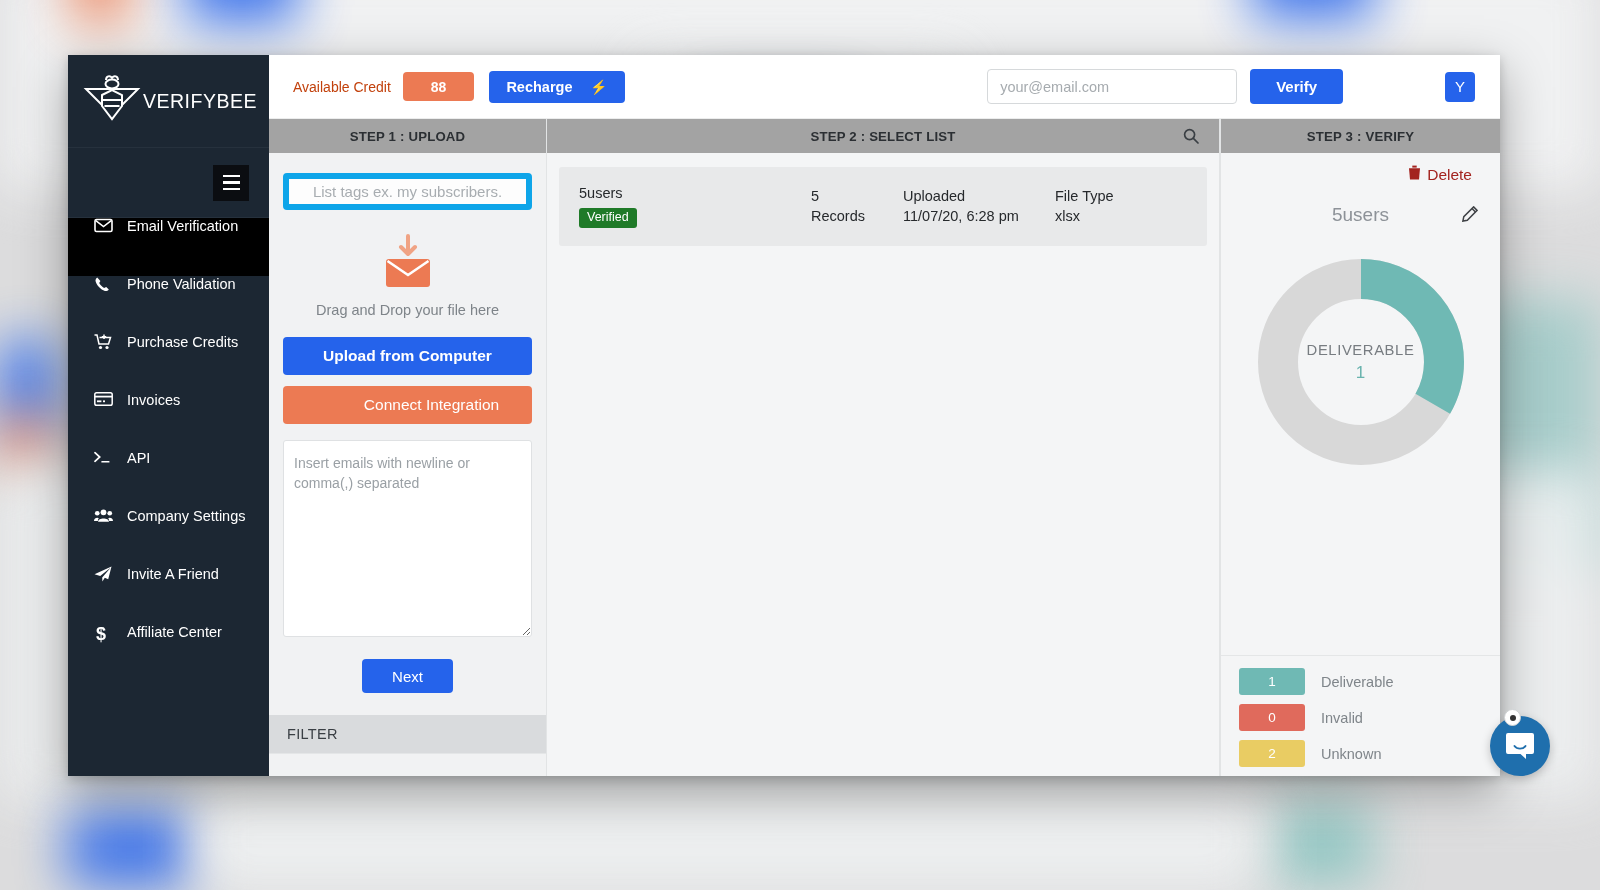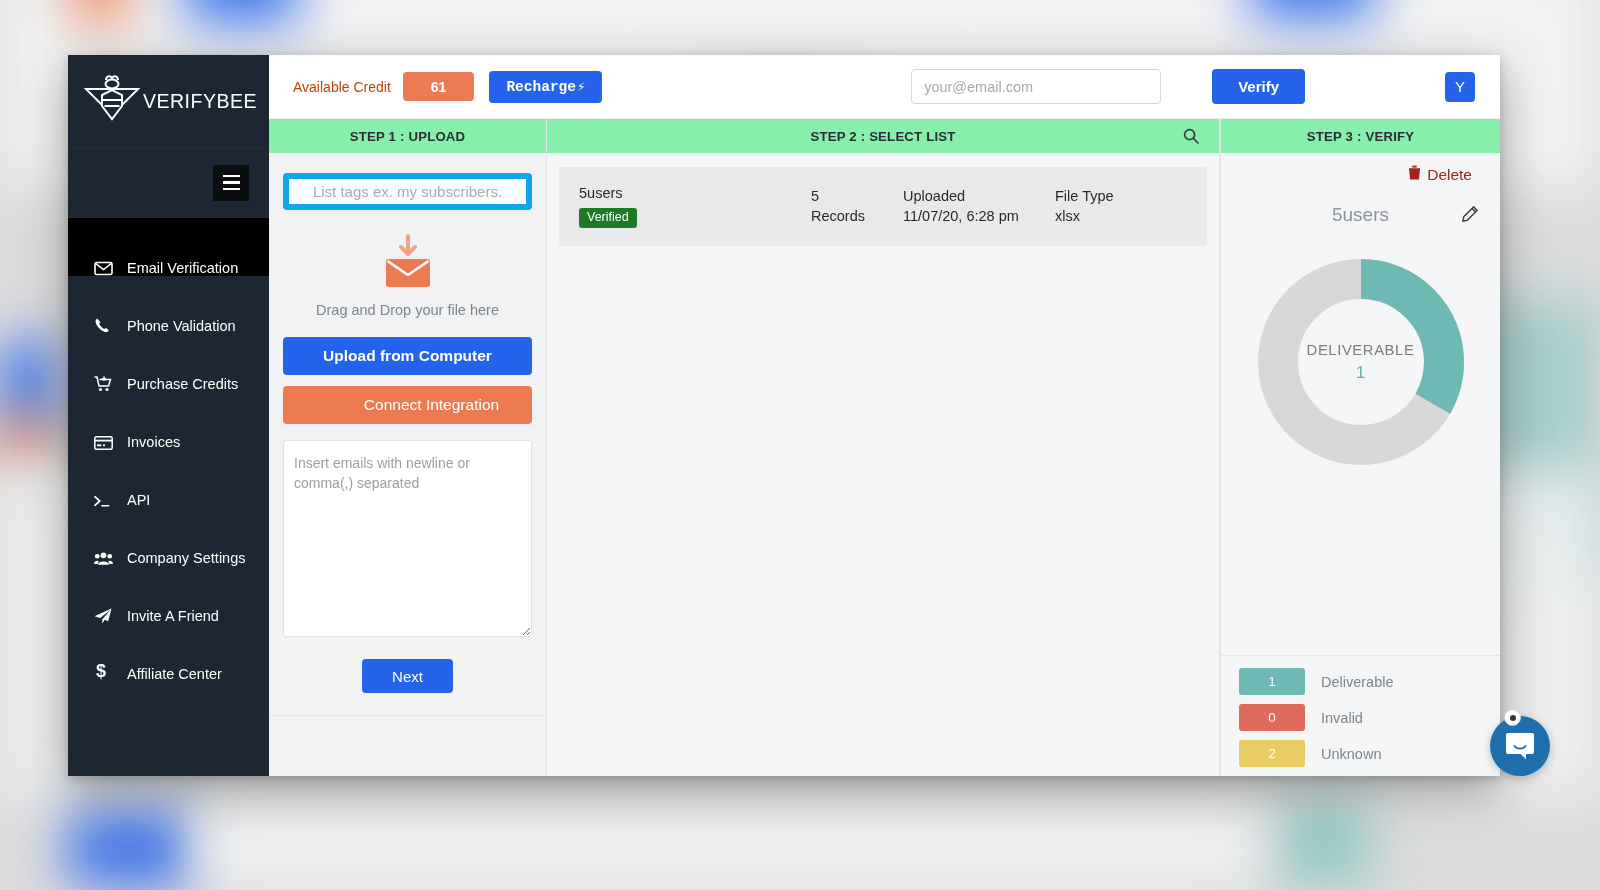--- a/index.html
+++ b/index.html
@@ -61,21 +61,21 @@
   }
   .burger {
     width: 36px; height: 36px; background: #0b0d11;
     display: flex; flex-direction: column; align-items: center; justify-content: center;
     gap: 4px; cursor: pointer;
   }
   .burger i { display: block; width: 17px; height: 2.5px; background: #fff; }
 
   .nav { display: flex; flex-direction: column; }
   .nav-item {
-    display: flex; align-items: flex-end; gap: 14px;
+    display: flex; align-items: flex-start; gap: 14px;
     height: 58px; padding-left: 26px;
     font-size: 14.5px; color: #fff; cursor: pointer;
     white-space: nowrap;
   }
   .nav-item.active { background: #000000; }
   .nav-ico {
     width: 19px; display: flex; align-items: center; justify-content: flex-start;
     flex: 0 0 19px;
   }
   .nav-ico svg { display: block; fill: #fff; }
@@ -95,24 +95,24 @@
   .credit-label { font-size: 14px; color: #c2410c; margin-right: 12px; }
   .credit-badge {
     background: #ec7a53; color: #fff; font-weight: bold; font-size: 14px;
     border-radius: 4px; padding: 8px 28px; line-height: 1;
     display:flex; align-items:center; justify-content:center; height:29px;
   }
   .recharge-btn {
     margin-left: 15px;
     background: #2563eb; color: #fff; font-weight: bold; font-size: 14.5px;
     border: none; border-radius: 4px; padding: 0 17px; height: 32px;
-    display: flex; align-items: center; gap: 1px; cursor: pointer; font-family: Liberation Mono, monospace;
+    display: flex; align-items: center; gap: 18px; cursor: pointer;
   }
   .recharge-btn .bolt { font-size: 14px; }
-  .topbar-right { margin-left: auto; display: flex; align-items: center; gap: 38px; }
+  .topbar-right { margin-left: auto; display: flex; align-items: center; }
   .email-input {
     width: 250px; height: 35px;
     border: 1px solid #d6d9db; border-radius: 4px;
     padding: 0 12px; font-size: 14.5px; color: #333;
     font-family: "Liberation Sans", sans-serif;
     background: #fff; outline: none;
   }
   .email-input::placeholder { color: #a6abaf; }
   .verify-btn {
     margin-left: 13px;
@@ -124,21 +124,21 @@
     width: 30px; height: 30px; border-radius: 4px;
     background: #2563eb; color: #fff;
     display: flex; align-items: center; justify-content: center;
     font-size: 15px; cursor: pointer;
   }
 
   
   #columns { flex: 1; display: flex; min-height: 0; }
 
   .col-title {
-    height: 34px; background: #86efac;
+    height: 34px; background: #a3a3a3;
     display: flex; align-items: center; justify-content: center;
     font-size: 13.2px; font-weight: bold; color: #2b2f33;
     letter-spacing: .2px; position: relative;
     flex: 0 0 34px;
   }
   .col-title .search-ico {
     position: absolute; right: 20px; top: 50%; transform: translateY(-50%);
     cursor: pointer; display:flex;
   }
 
@@ -399,21 +399,21 @@
         <span class="nav-ico dollar">$</span>
         <span>Affiliate Center</span>
       </div>
     </div>
   </div>
 
   <div id="content">
 
     <div id="topbar">
       <span class="credit-label">Available Credit</span>
-      <span class="credit-badge">61</span>
+      <span class="credit-badge">88</span>
       <button class="recharge-btn">
         <span>Recharge</span>
         <span class="bolt">⚡</span>
       </button>
 
       <div class="topbar-right">
         <input class="email-input" type="text" placeholder="your@email.com" style="">
         <button class="verify-btn">Verify</button>
         <div class="avatar">Y</div>
       </div>
@@ -439,20 +439,21 @@
 
           <button class="btn-wide btn-blue">Upload from Computer</button>
           <button class="btn-wide btn-orange">Connect Integration</button>
 
           <textarea class="emails-area" placeholder="Insert emails with newline or comma(,) separated" style=""></textarea>
 
           <div class="next-wrap">
             <button class="next-btn">Next</button>
           </div>
         </div>
+        <div class="filter-bar">FILTER</div>
         <div class="filter-rest"></div>
       </div>
 
       <div id="col2">
         <div class="col-title">
           <span>STEP 2 : SELECT LIST</span>
           <span class="search-ico">
             <svg width="16" height="16" viewBox="0 0 16 16">
                 <circle cx="6.6" cy="6.6" r="5" fill="none" stroke="#3a3f44" stroke-width="1.7"></circle>
                 <path d="M10.4 10.4 L15 15" stroke="#3a3f44" stroke-width="1.7" stroke-linecap="round"></path>

